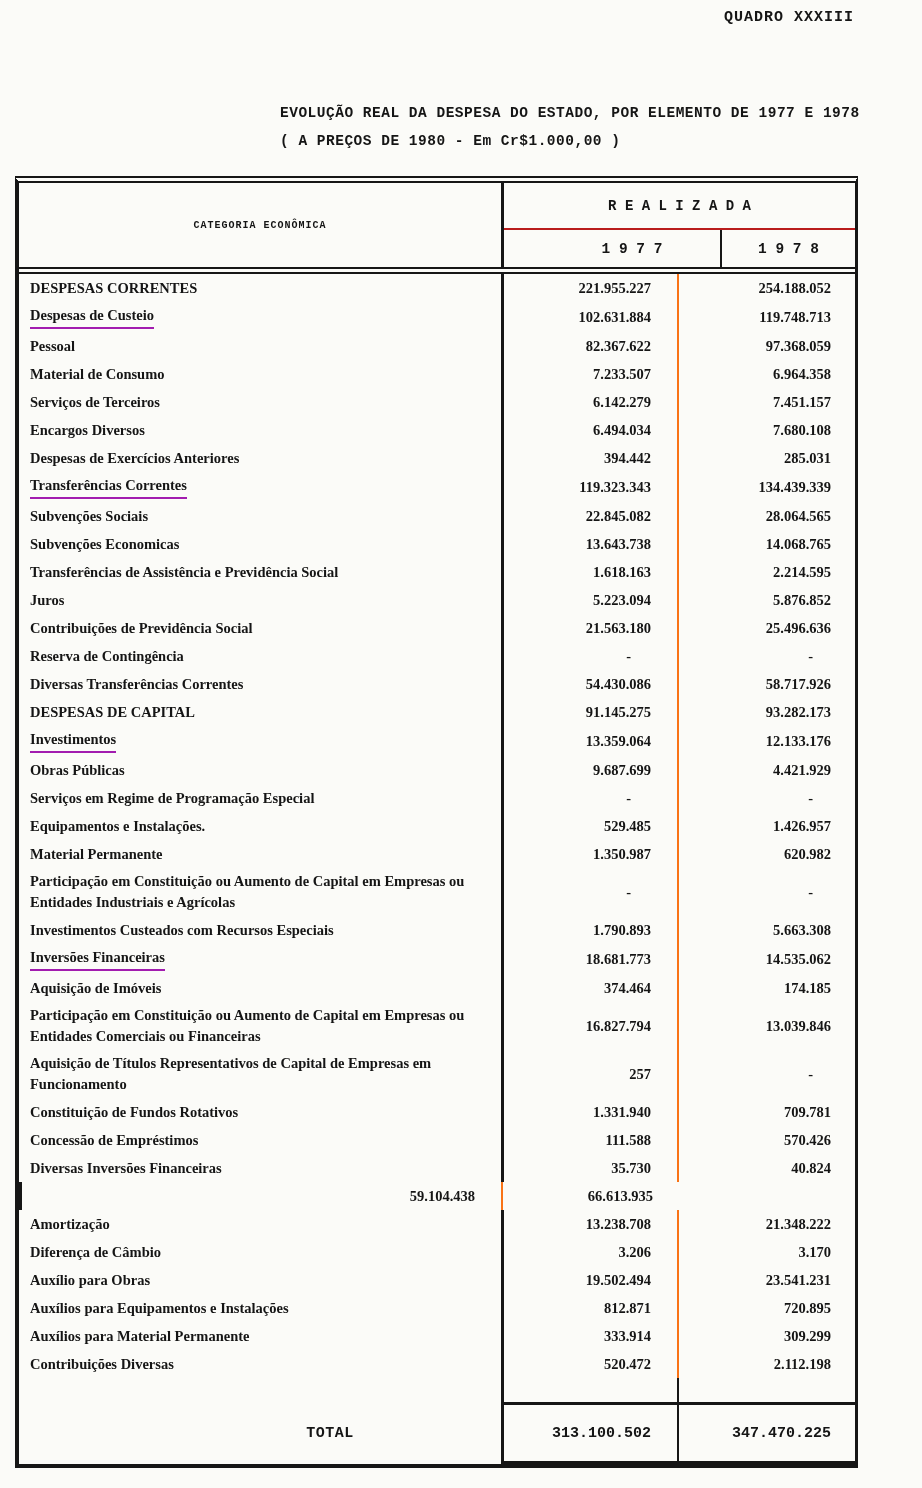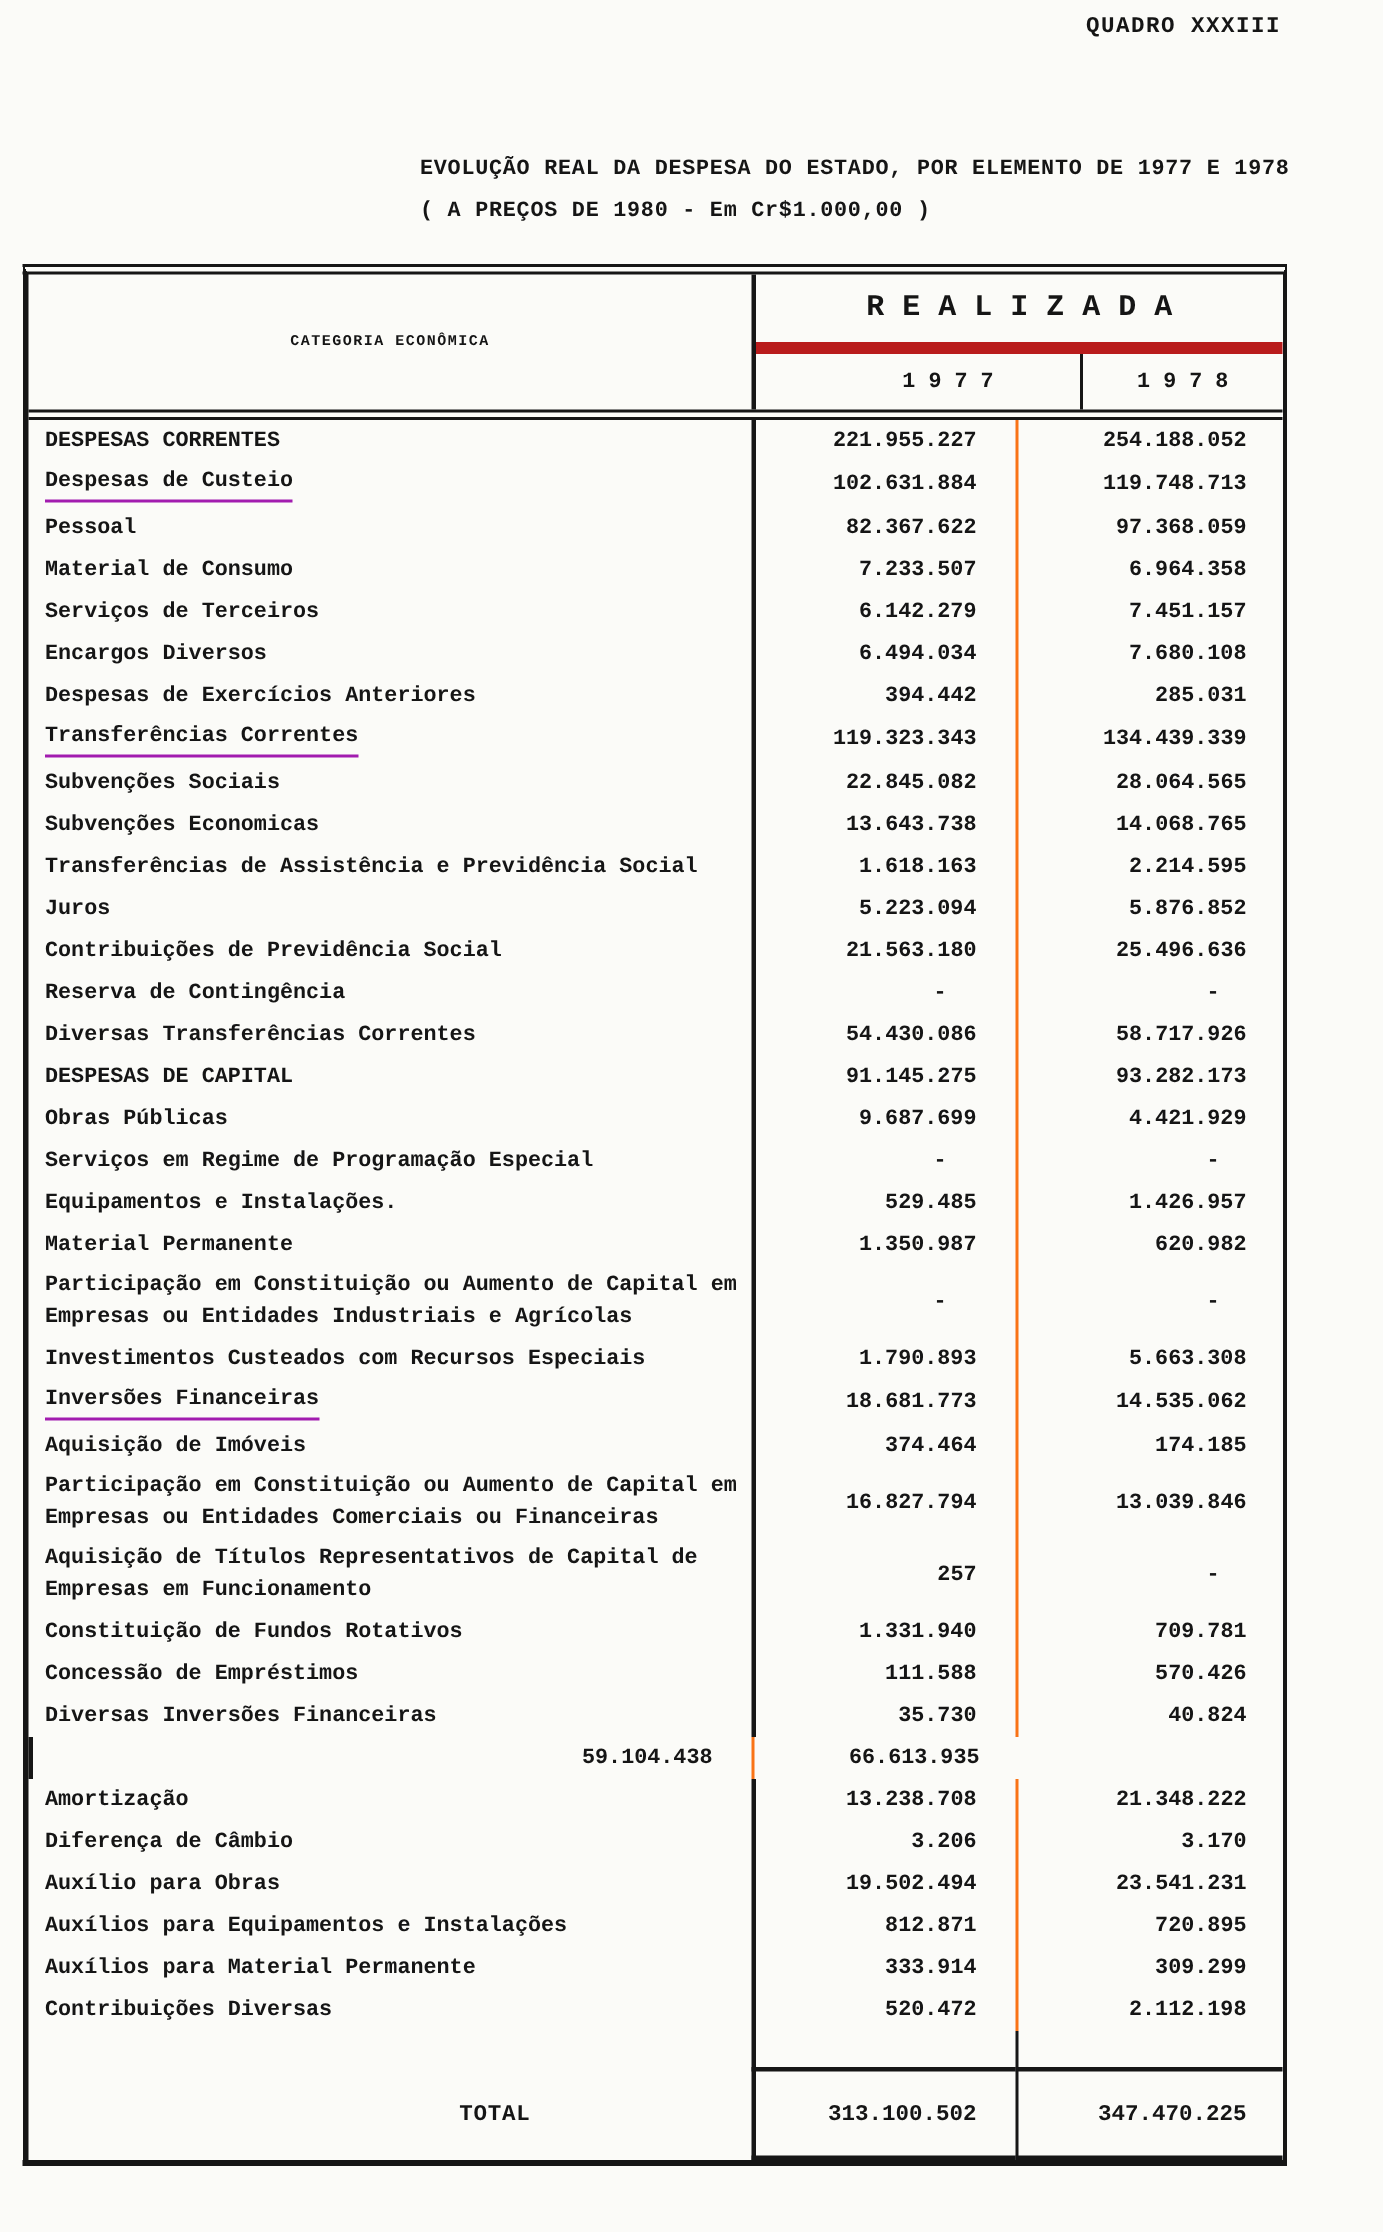--- a/index.html
+++ b/index.html
@@ -31,28 +31,28 @@
   }
   
   .thead{display:grid;grid-template-columns:482px 1fr;border-bottom:7px double #161616;}
   .cat-head{
     display:flex;align-items:center;justify-content:center;
     font-size:10px;letter-spacing:1px;
   }
   .head-right{border-left:3px solid #161616;}
   .realizada{
     height:45px;display:flex;align-items:center;justify-content:center;
-    font-size:20px;border-bottom:8px solid #b91c1c;
+    font-size:14px;border-bottom:2px solid #b91c1c;
   }
   .years{display:grid;grid-template-columns:176px 1fr;height:37px;margin-left:40px;}
   .year{display:flex;align-items:center;justify-content:center;font-size:14.5px;}
   .year+.year{border-left:2px solid #161616;}
 
   
-  .trow{display:grid;grid-template-columns:482px 176px 1fr;align-items:stretch;}
+  .trow{display:grid;grid-template-columns:482px 176px 1fr;align-items:stretch;font-family:Liberation Serif, serif;}
   .c{display:flex;align-items:center;}
   .cat{
     padding:3px 6px 3px 11px;font-size:14.5px;line-height:21px;
     letter-spacing:0;
   }
   .v{
     justify-content:flex-end;text-align:right;
     border-left:3px solid #161616;
     padding-right:26px;font-size:14.5px;
   }
@@ -206,20 +206,27 @@
         </div>
         <div class="c v">54.430.086</div>
         <div class="c v v2">58.717.926</div>
       </div>
       <div class="trow">
         <div class="c cat">
           <span class="lbl">DESPESAS DE CAPITAL</span>
         </div>
         <div class="c v">91.145.275</div>
         <div class="c v v2">93.282.173</div>
+      </div>
+      <div class="trow">
+        <div class="c cat">
+          <span class="lbl u">Investimentos</span>
+        </div>
+        <div class="c v">13.359.064</div>
+        <div class="c v v2">12.133.176</div>
       </div>
       <div class="trow">
         <div class="c cat">
           <span class="lbl">Obras Públicas</span>
         </div>
         <div class="c v">9.687.699</div>
         <div class="c v v2">4.421.929</div>
       </div>
       <div class="trow">
         <div class="c cat">

